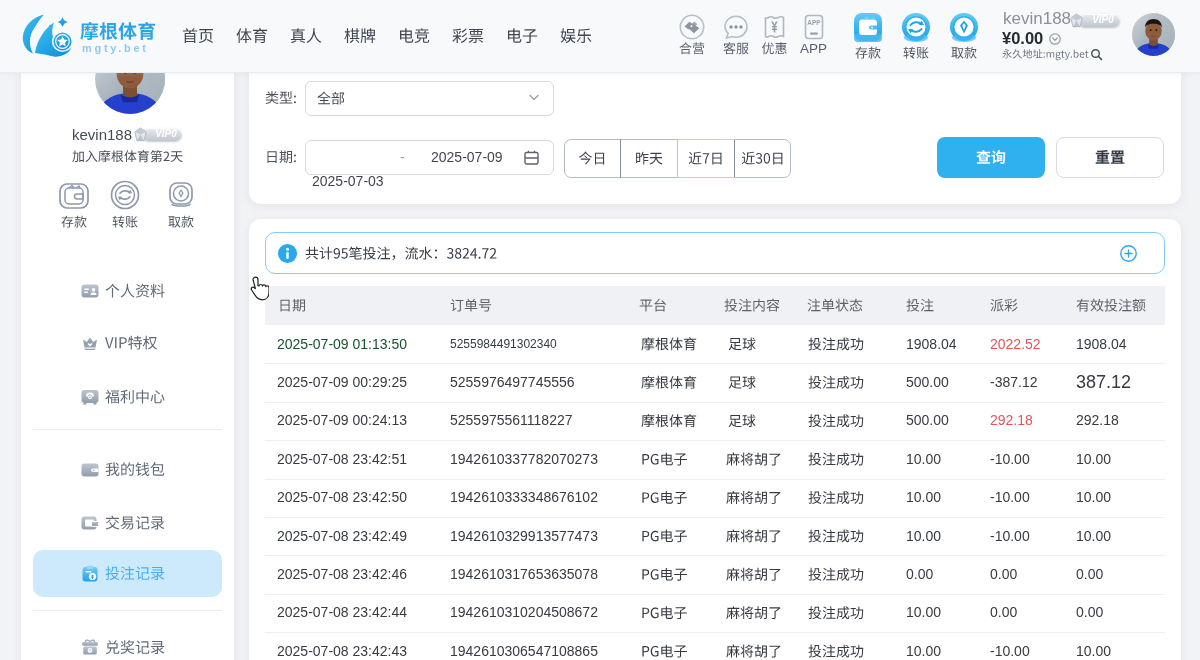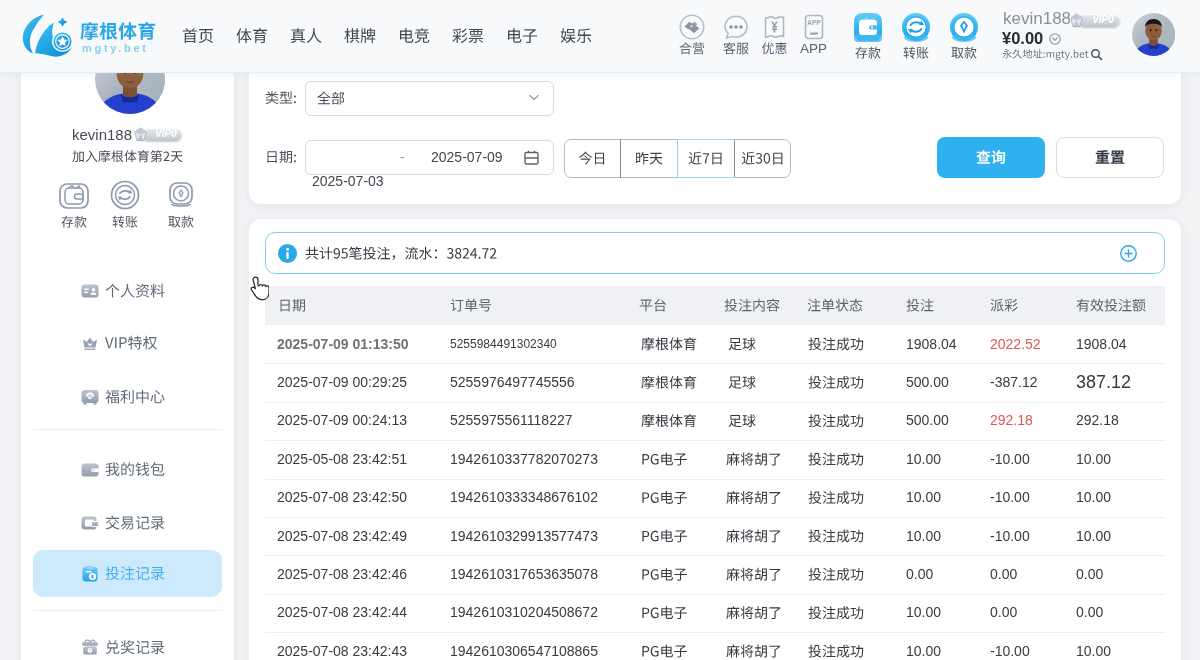--- a/index.html
+++ b/index.html
@@ -245,39 +245,39 @@
 <svg style="position:absolute;left:278px;top:244px;z-index:10" width="19" height="19" viewBox="0 0 19 19">
       <circle cx="9.5" cy="9.5" r="9.5" fill="#2aa9ea"></circle>
 <rect x="8.3" y="8" width="2.4" height="7" rx="1.2" fill="#fff"></rect>
       <circle cx="9.5" cy="5.3" r="1.5" fill="#fff"></circle>
     </svg>
 <svg style="position:absolute;left:1120px;top:245px;z-index:10" width="17" height="17" viewBox="0 0 17 17">
       <circle cx="8.5" cy="8.5" r="7.7" fill="none" stroke="#2aa9ea" stroke-width="1.4"></circle>
 <path stroke="#2aa9ea" stroke-width="1.4" stroke-linecap="round" d="M8.5,5 L8.5,12 M5,8.5 L12,8.5"></path>
     </svg>
 <div style="position:absolute;left:265px;top:286px;width:900px;height:39px;background:#eff1f4;z-index:2"></div>
-<span class="t" style="left:277px;top:336px;font-size:14px;color:#737373;height:17px;line-height:17px;font-weight:700;font-family:'Liberation Sans',sans-serif;z-index:30;">2025-07-09 01:13:50</span>
+<span class="t" style="left:277px;top:336px;font-size:14px;color:#14532d;height:17px;line-height:17px;font-weight:400;font-family:'Liberation Sans',sans-serif;z-index:30;">2025-07-09 01:13:50</span>
 <span class="t" style="left:450px;top:336px;font-size:12px;color:#363b42;height:17px;line-height:17px;font-weight:400;font-family:'Liberation Sans',sans-serif;z-index:30;">5255984491302340</span>
 <span class="t" style="left:906px;top:336px;font-size:14px;color:#363b42;height:17px;line-height:17px;font-weight:400;font-family:'Liberation Sans',sans-serif;z-index:30;">1908.04</span>
 <span class="t" style="left:990px;top:336px;font-size:14px;color:#e25555;height:17px;line-height:17px;font-weight:400;font-family:'Liberation Sans',sans-serif;z-index:30;">2022.52</span>
 <span class="t" style="left:1076px;top:336px;font-size:14px;color:#363b42;height:17px;line-height:17px;font-weight:400;font-family:'Liberation Sans',sans-serif;z-index:30;">1908.04</span>
 <div style="position:absolute;left:265px;top:363px;width:900px;height:1px;background:#edeff2;z-index:2"></div>
 <span class="t" style="left:277px;top:374px;font-size:14px;color:#363b42;height:17px;line-height:17px;font-weight:400;font-family:'Liberation Sans',sans-serif;z-index:30;">2025-07-09 00:29:25</span>
 <span class="t" style="left:450px;top:374px;font-size:14px;color:#363b42;height:17px;line-height:17px;font-weight:400;font-family:'Liberation Sans',sans-serif;z-index:30;">5255976497745556</span>
 <span class="t" style="left:906px;top:374px;font-size:14px;color:#363b42;height:17px;line-height:17px;font-weight:400;font-family:'Liberation Sans',sans-serif;z-index:30;">500.00</span>
 <span class="t" style="left:990px;top:374px;font-size:14px;color:#363b42;height:17px;line-height:17px;font-weight:400;font-family:'Liberation Sans',sans-serif;z-index:30;">-387.12</span>
 <span class="t" style="left:1076px;top:374px;font-size:18px;color:#363b42;height:17px;line-height:17px;font-weight:400;font-family:'Liberation Sans',sans-serif;z-index:30;">387.12</span>
 <div style="position:absolute;left:265px;top:402px;width:900px;height:1px;background:#edeff2;z-index:2"></div>
 <span class="t" style="left:277px;top:412px;font-size:14px;color:#363b42;height:17px;line-height:17px;font-weight:400;font-family:'Liberation Sans',sans-serif;z-index:30;">2025-07-09 00:24:13</span>
 <span class="t" style="left:450px;top:412px;font-size:14px;color:#363b42;height:17px;line-height:17px;font-weight:400;font-family:'Liberation Sans',sans-serif;z-index:30;">5255975561118227</span>
 <span class="t" style="left:906px;top:412px;font-size:14px;color:#363b42;height:17px;line-height:17px;font-weight:400;font-family:'Liberation Sans',sans-serif;z-index:30;">500.00</span>
 <span class="t" style="left:990px;top:412px;font-size:14px;color:#e25555;height:17px;line-height:17px;font-weight:400;font-family:'Liberation Sans',sans-serif;z-index:30;">292.18</span>
 <span class="t" style="left:1076px;top:412px;font-size:14px;color:#363b42;height:17px;line-height:17px;font-weight:400;font-family:'Liberation Sans',sans-serif;z-index:30;">292.18</span>
 <div style="position:absolute;left:265px;top:440px;width:900px;height:1px;background:#edeff2;z-index:2"></div>
-<span class="t" style="left:277px;top:451px;font-size:14px;color:#363b42;height:17px;line-height:17px;font-weight:400;font-family:'Liberation Sans',sans-serif;z-index:30;">2025-05-08 23:42:51</span>
+<span class="t" style="left:277px;top:451px;font-size:14px;color:#363b42;height:17px;line-height:17px;font-weight:400;font-family:'Liberation Sans',sans-serif;z-index:30;">2025-07-08 23:42:51</span>
 <span class="t" style="left:450px;top:451px;font-size:14px;color:#363b42;height:17px;line-height:17px;font-weight:400;font-family:'Liberation Sans',sans-serif;z-index:30;">1942610337782070273</span>
 <span class="t" style="left:906px;top:451px;font-size:14px;color:#363b42;height:17px;line-height:17px;font-weight:400;font-family:'Liberation Sans',sans-serif;z-index:30;">10.00</span>
 <span class="t" style="left:990px;top:451px;font-size:14px;color:#363b42;height:17px;line-height:17px;font-weight:400;font-family:'Liberation Sans',sans-serif;z-index:30;">-10.00</span>
 <span class="t" style="left:1076px;top:451px;font-size:14px;color:#363b42;height:17px;line-height:17px;font-weight:400;font-family:'Liberation Sans',sans-serif;z-index:30;">10.00</span>
 <div style="position:absolute;left:265px;top:479px;width:900px;height:1px;background:#edeff2;z-index:2"></div>
 <span class="t" style="left:277px;top:489px;font-size:14px;color:#363b42;height:17px;line-height:17px;font-weight:400;font-family:'Liberation Sans',sans-serif;z-index:30;">2025-07-08 23:42:50</span>
 <span class="t" style="left:450px;top:489px;font-size:14px;color:#363b42;height:17px;line-height:17px;font-weight:400;font-family:'Liberation Sans',sans-serif;z-index:30;">1942610333348676102</span>
 <span class="t" style="left:906px;top:489px;font-size:14px;color:#363b42;height:17px;line-height:17px;font-weight:400;font-family:'Liberation Sans',sans-serif;z-index:30;">10.00</span>
 <span class="t" style="left:990px;top:489px;font-size:14px;color:#363b42;height:17px;line-height:17px;font-weight:400;font-family:'Liberation Sans',sans-serif;z-index:30;">-10.00</span>
 <span class="t" style="left:1076px;top:489px;font-size:14px;color:#363b42;height:17px;line-height:17px;font-weight:400;font-family:'Liberation Sans',sans-serif;z-index:30;">10.00</span>

